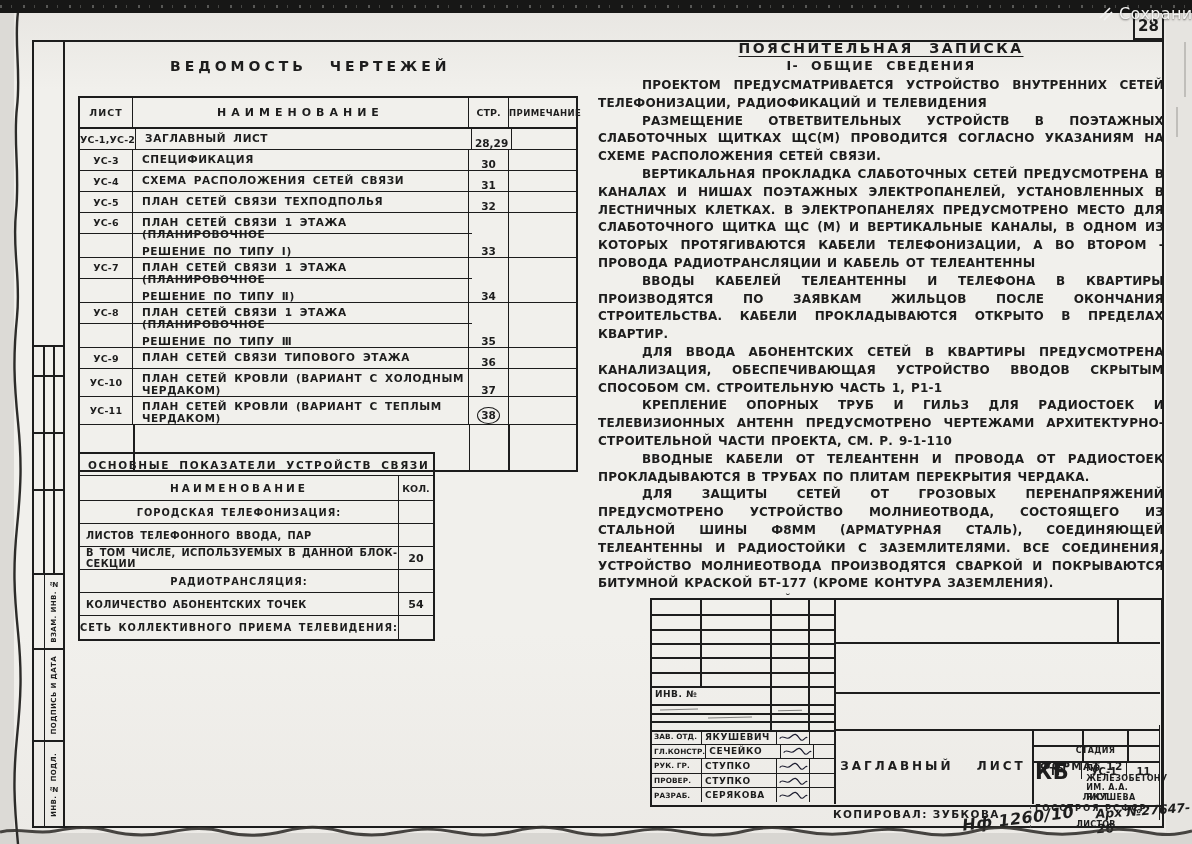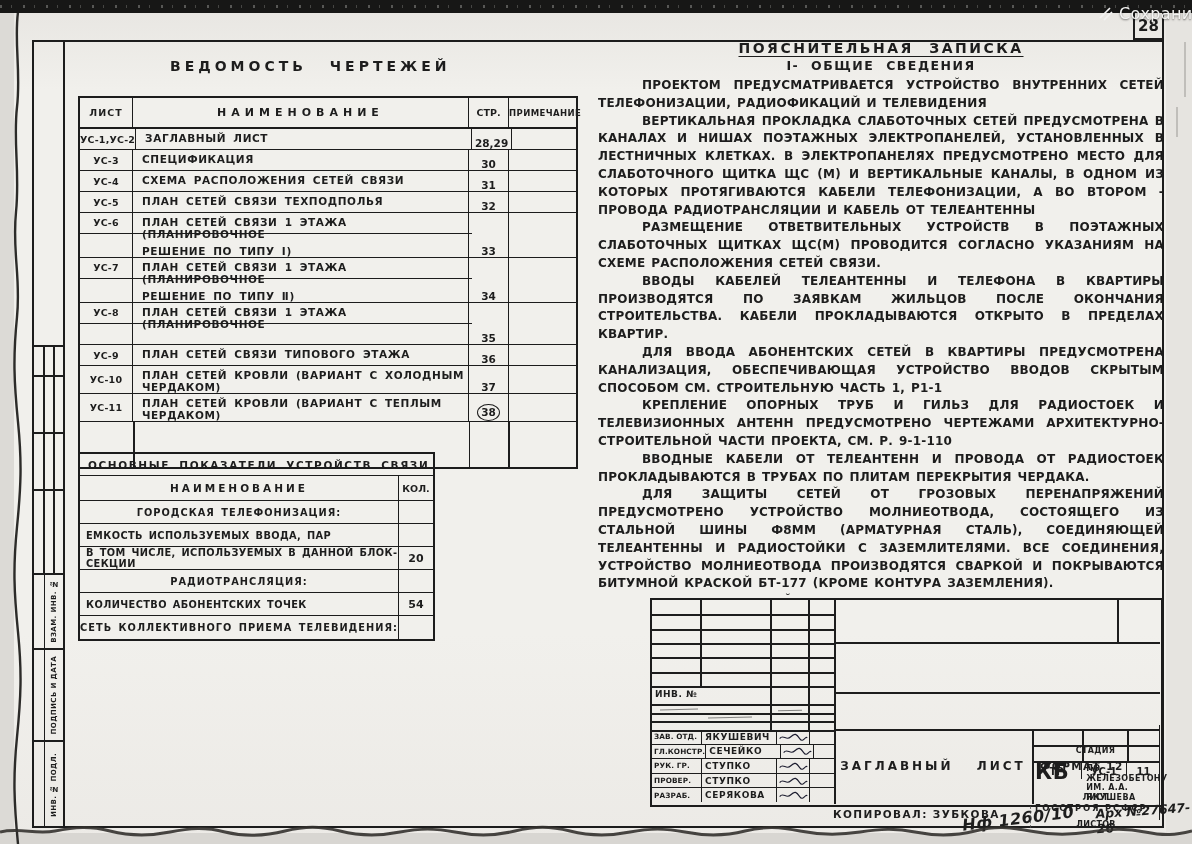--- a/index.html
+++ b/index.html
@@ -249,20 +249,21 @@
           </div>
           <div class="c-page">
             <span>34</span>
           </div>
           <div class="c-note"></div>
         </div>
         <div class="t1-row two">
           <div class="c-sheet">УС-8</div>
           <div class="c-name">
             <div class="l1">ПЛАН СЕТЕЙ СВЯЗИ 1 ЭТАЖА (ПЛАНИРОВОЧНОЕ</div>
+            <div class="l2">РЕШЕНИЕ ПО ТИПУ Ⅲ</div>
           </div>
           <div class="c-page">
             <span>35</span>
           </div>
           <div class="c-note"></div>
         </div>
         <div class="t1-row">
           <div class="c-sheet">УС-9</div>
           <div class="c-name">
             <div class="l1">ПЛАН СЕТЕЙ СВЯЗИ ТИПОВОГО ЭТАЖА</div>
@@ -309,21 +310,21 @@
       <div class="n">НАИМЕНОВАНИЕ</div>
       <div class="q">КОЛ.</div>
     </div>
     <div>
 
     <div class="t2-row center">
           <div class="n">ГОРОДСКАЯ ТЕЛЕФОНИЗАЦИЯ:</div>
           <div class="q"></div>
         </div>
         <div class="t2-row">
-          <div class="n">ЕМКОСТЬ ИСПОЛЬЗУЕМЫХ ВВОДА, ПАР</div>
+          <div class="n">ЛИСТОВ ТЕЛЕФОННОГО ВВОДА, ПАР</div>
           <div class="q"></div>
         </div>
         <div class="t2-row">
           <div class="n">В ТОМ ЧИСЛЕ, ИСПОЛЬЗУЕМЫХ В ДАННОЙ БЛОК-СЕКЦИИ</div>
           <div class="q">20</div>
         </div>
         <div class="t2-row center">
           <div class="n">РАДИОТРАНСЛЯЦИЯ:</div>
           <div class="q"></div>
         </div>
@@ -337,22 +338,22 @@
         </div>
       </div>
   </div>
 
   <div class="note">
     <div class="note-title">ПОЯСНИТЕЛЬНАЯ ЗАПИСКА</div>
     <div class="note-sec">Ⅰ- ОБЩИЕ СВЕДЕНИЯ</div>
     <div>
 
     <p>ПРОЕКТОМ ПРЕДУСМАТРИВАЕТСЯ УСТРОЙСТВО ВНУТРЕННИХ СЕТЕЙ ТЕЛЕФОНИЗАЦИИ, РАДИОФИКАЦИЙ И ТЕЛЕВИДЕНИЯ</p>
+        <p>РАЗМЕЩЕНИЕ ОТВЕТВИТЕЛЬНЫХ УСТРОЙСТВ В ПОЭТАЖНЫХ СЛАБОТОЧНЫХ ЩИТКАХ ЩС(М) ПРОВОДИТСЯ СОГЛАСНО УКАЗАНИЯМ НА СХЕМЕ РАСПОЛОЖЕНИЯ СЕТЕЙ СВЯЗИ.</p>
         <p>ВЕРТИКАЛЬНАЯ ПРОКЛАДКА СЛАБОТОЧНЫХ СЕТЕЙ ПРЕДУСМОТРЕНА В КАНАЛАХ И НИШАХ ПОЭТАЖНЫХ ЭЛЕКТРОПАНЕЛЕЙ, УСТАНОВЛЕННЫХ В ЛЕСТНИЧНЫХ КЛЕТКАХ. В ЭЛЕКТРОПАНЕЛЯХ ПРЕДУСМОТРЕНО МЕСТО ДЛЯ СЛАБОТОЧНОГО ЩИТКА ЩС (М) И ВЕРТИКАЛЬНЫЕ КАНАЛЫ, В ОДНОМ ИЗ КОТОРЫХ ПРОТЯГИВАЮТСЯ КАБЕЛИ ТЕЛЕФОНИЗАЦИИ, А ВО ВТОРОМ - ПРОВОДА РАДИОТРАНСЛЯЦИИ И КАБЕЛЬ ОТ ТЕЛЕАНТЕННЫ</p>
-        <p>РАЗМЕЩЕНИЕ ОТВЕТВИТЕЛЬНЫХ УСТРОЙСТВ В ПОЭТАЖНЫХ СЛАБОТОЧНЫХ ЩИТКАХ ЩС(М) ПРОВОДИТСЯ СОГЛАСНО УКАЗАНИЯМ НА СХЕМЕ РАСПОЛОЖЕНИЯ СЕТЕЙ СВЯЗИ.</p>
         <p>ВВОДЫ КАБЕЛЕЙ ТЕЛЕАНТЕННЫ И ТЕЛЕФОНА В КВАРТИРЫ ПРОИЗВОДЯТСЯ ПО ЗАЯВКАМ ЖИЛЬЦОВ ПОСЛЕ ОКОНЧАНИЯ СТРОИТЕЛЬСТВА. КАБЕЛИ ПРОКЛАДЫВАЮТСЯ ОТКРЫТО В ПРЕДЕЛАХ КВАРТИР.</p>
         <p>ДЛЯ ВВОДА АБОНЕНТСКИХ СЕТЕЙ В КВАРТИРЫ ПРЕДУСМОТРЕНА КАНАЛИЗАЦИЯ, ОБЕСПЕЧИВАЮЩАЯ УСТРОЙСТВО ВВОДОВ СКРЫТЫМ СПОСОБОМ СМ. СТРОИТЕЛЬНУЮ ЧАСТЬ 1, Р1-1</p>
         <p>КРЕПЛЕНИЕ ОПОРНЫХ ТРУБ И ГИЛЬЗ ДЛЯ РАДИОСТОЕК И ТЕЛЕВИЗИОННЫХ АНТЕНН ПРЕДУСМОТРЕНО ЧЕРТЕЖАМИ АРХИТЕКТУРНО-СТРОИТЕЛЬНОЙ ЧАСТИ ПРОЕКТА, СМ. Р. 9-1-110</p>
         <p>ВВОДНЫЕ КАБЕЛИ ОТ ТЕЛЕАНТЕНН И ПРОВОДА ОТ РАДИОСТОЕК ПРОКЛАДЫВАЮТСЯ В ТРУБАХ ПО ПЛИТАМ ПЕРЕКРЫТИЯ ЧЕРДАКА.</p>
         <p>ДЛЯ ЗАЩИТЫ СЕТЕЙ ОТ ГРОЗОВЫХ ПЕРЕНАПРЯЖЕНИЙ ПРЕДУСМОТРЕНО УСТРОЙСТВО МОЛНИЕОТВОДА, СОСТОЯЩЕГО ИЗ СТАЛЬНОЙ ШИНЫ Ф8ММ (АРМАТУРНАЯ СТАЛЬ), СОЕДИНЯЮЩЕЙ ТЕЛЕАНТЕННЫ И РАДИОСТОЙКИ С ЗАЗЕМЛИТЕЛЯМИ. ВСЕ СОЕДИНЕНИЯ, УСТРОЙСТВО МОЛНИЕОТВОДА ПРОИЗВОДЯТСЯ СВАРКОЙ И ПОКРЫВАЮТСЯ БИТУМНОЙ КРАСКОЙ БТ-177 (КРОМЕ КОНТУРА ЗАЗЕМЛЕНИЯ).</p>
         <p>ДЛЯ ЗАЗЕМЛИТЕЛЕЙ ИСПОЛЬЗУЮТСЯ СТАЛЬНЫЕ УГОЛКИ 50×50×5ММ ДЛИНОЙ 2.5М, ЗАБИВАЕМЫЕ НА ГЛУБИНУ 3М, С РАЗНОСОМ 5М</p>
       </div>
 
   </div>
 

